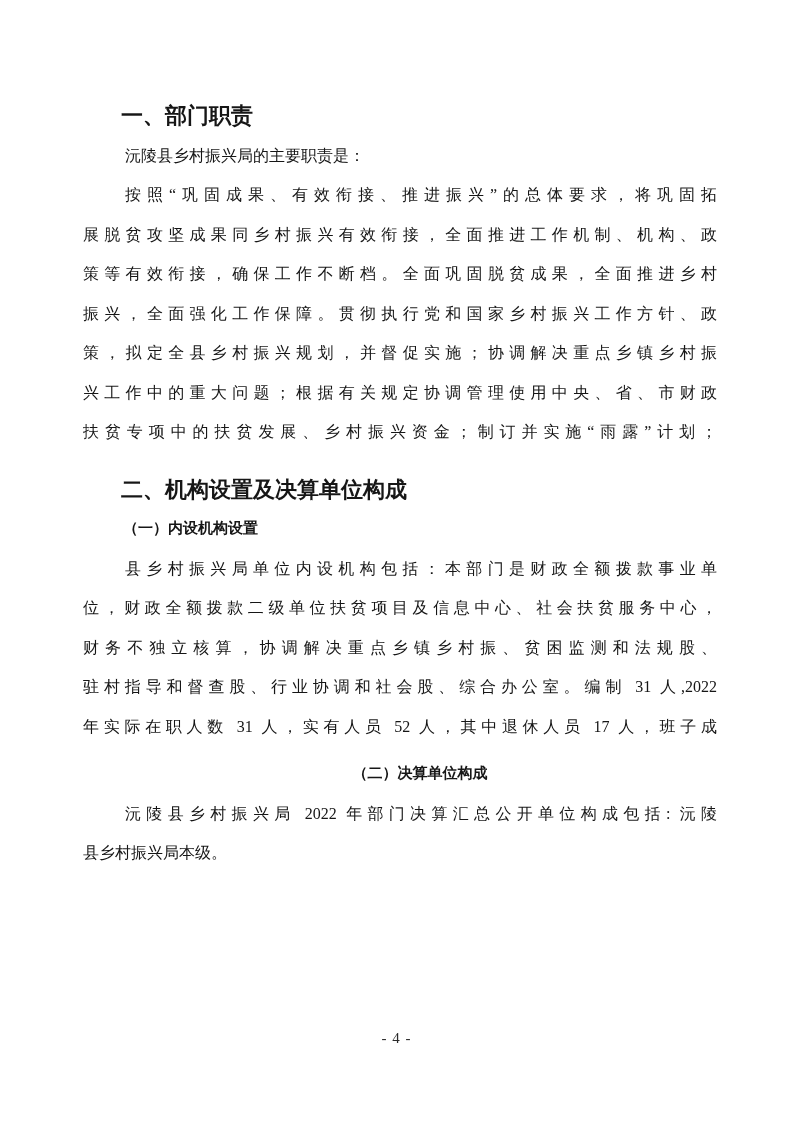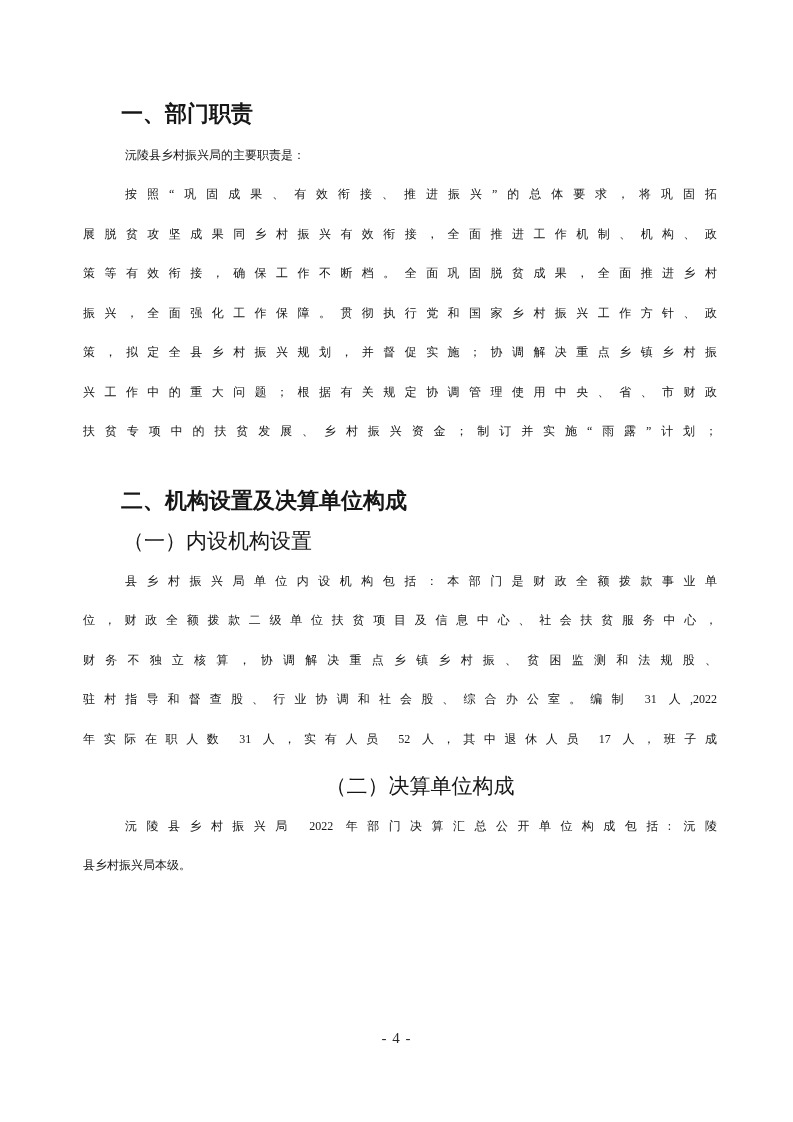--- a/index.html
+++ b/index.html
@@ -16,41 +16,41 @@
     font-family: "Liberation Serif", "DejaVu Serif", serif;
     color: #161616;
   }
   .content {
     position: absolute;
     left: 83px;
     top: 96px;
     width: 634px;
   }
   .block-h1 {
-    font-family: Liberation Mono, monospace;
+    font-family: Liberation Serif, serif;
     font-weight: 700;
     font-size: 22px;
     line-height: 39.5px;
     height: 39.5px;
     padding-left: 38px;
     white-space: nowrap;
   }
-  .block-para + .block-h1 { margin-top: 31px; }
+  .block-para + .block-h1 { margin-top: 18px; }
   .block-h2 {
     font-family: "Liberation Serif", "DejaVu Serif", serif;
-    font-weight: 400;
-    font-size: 21px;
+    font-weight: 700;
+    font-size: 15px;
     line-height: 39.5px;
     height: 39.5px;
     padding-left: 40px;
     white-space: nowrap;
   }
   .block-para + .block-h2 { margin-top: 8px; text-align: center; }
   .line {
-    font-size: 12px;
+    font-size: 16px;
     line-height: 39.5px;
     height: 39.5px;
     overflow: hidden;
   }
   .line.justify {
     text-align: justify;
     text-align-last: justify;
   }
   .line.indent { padding-left: 42px; }
   .footer {

